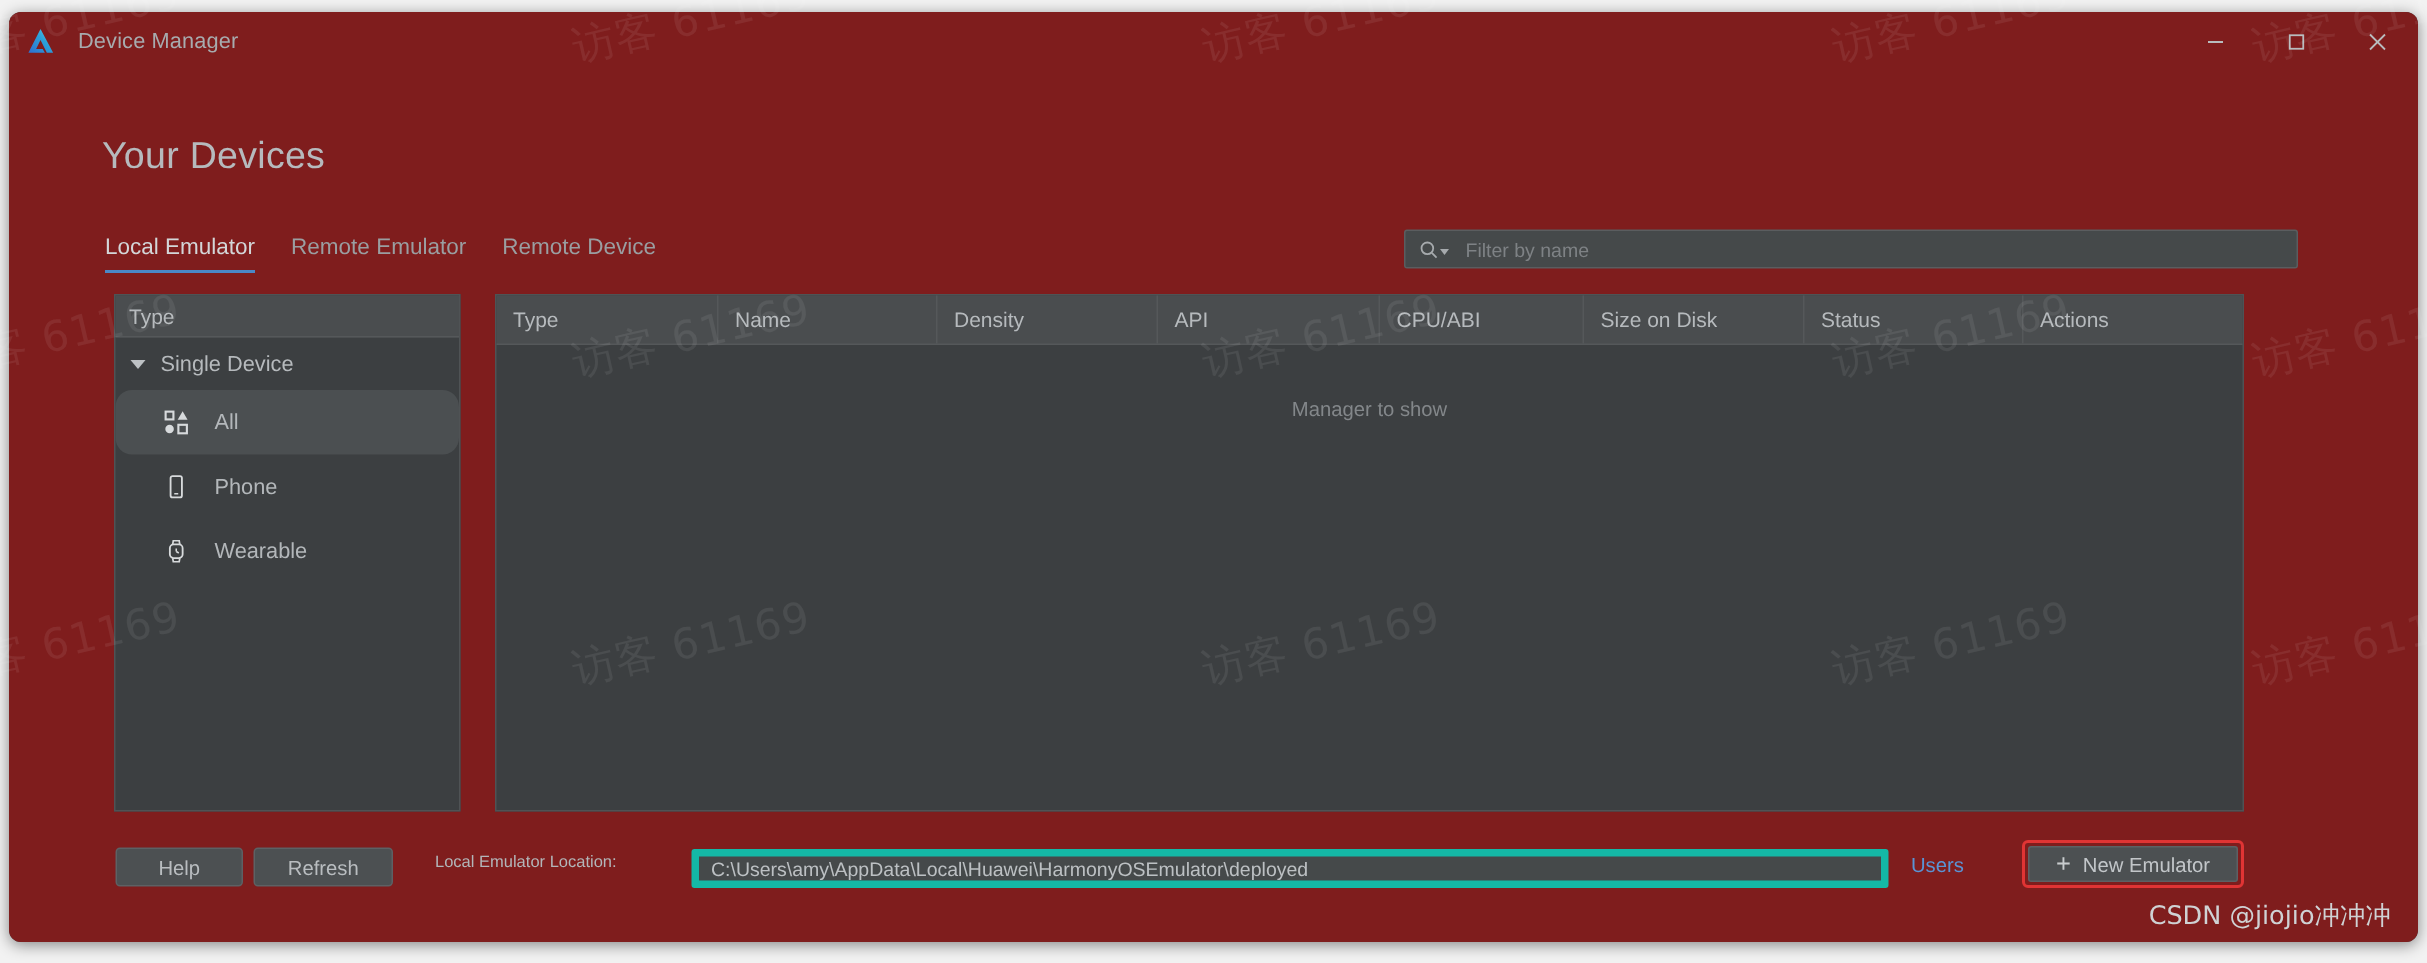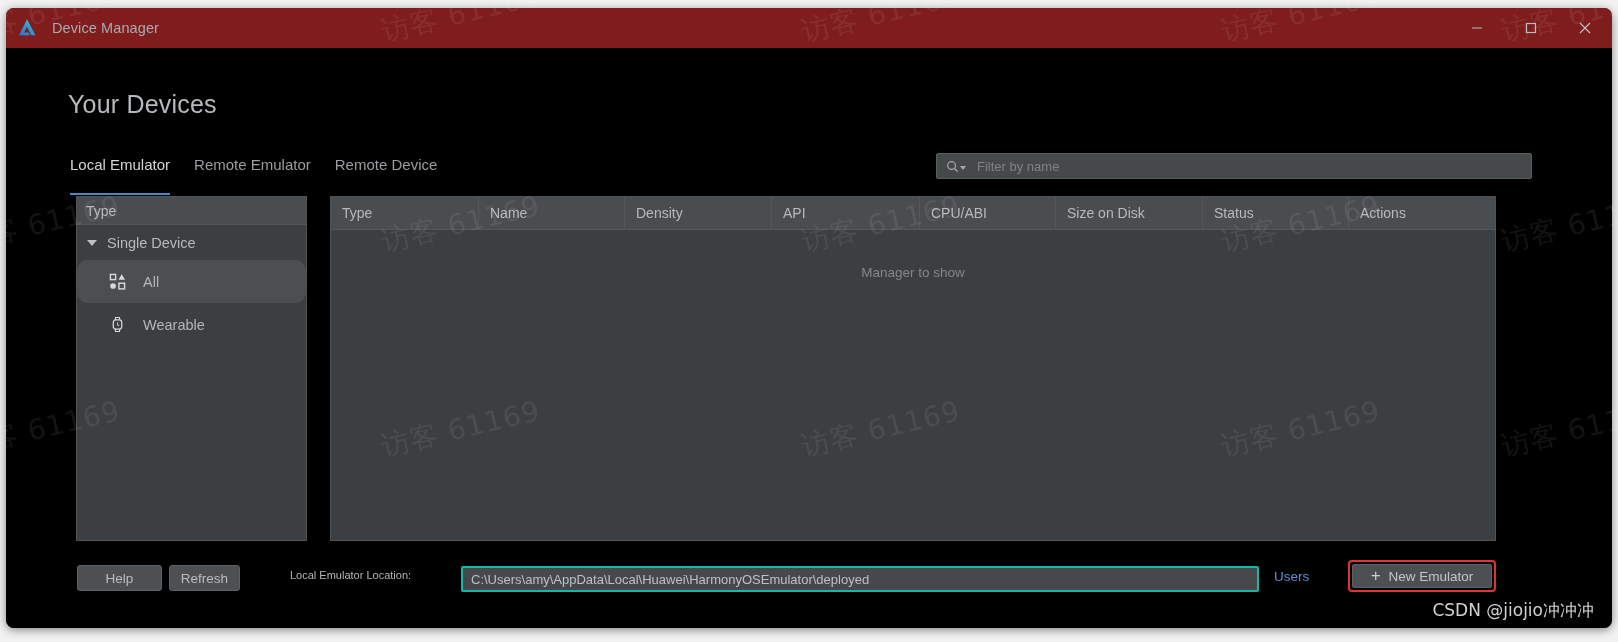--- a/index.html
+++ b/index.html
@@ -72,21 +72,21 @@
   }
   .win-btn svg { display: block; }
 
   
   .content {
     position: absolute;
     left: 0;
     top: 40px;
     width: 100%;
     height: 580px;
-    background: #000000;
+    background: #7f1d1d;
   }
 
   .page-title {
     position: absolute;
     left: 62px;
     top: 42px;
     font-size: 25px;
     color: #b6babd;
     font-weight: normal;
     margin: 0;
@@ -98,21 +98,21 @@
     position: absolute;
     left: 64px;
     top: 108px;
     display: flex;
     align-items: flex-end;
     gap: 24px;
   }
   .tab {
     font-size: 15px;
     color: #9a9ea1;
-    padding-bottom: 20px;
+    padding-bottom: 7px;
     border-bottom: 2px solid transparent;
     white-space: nowrap;
   }
   .tab.active {
     color: #d3d6d8;
     border-bottom-color: #4a88c7;
   }
 
   
   .search-box {
@@ -277,37 +277,37 @@
   .btn-help {
     position: absolute;
     left: 71px;
     top: 517px;
     width: 85px;
   }
   .btn-refresh {
     position: absolute;
     left: 163px;
     top: 517px;
-    width: 71px;
+    width: 93px;
   }
   .loc-label {
     position: absolute;
     left: 284px;
     top: 521px;
     font-size: 11px;
     color: #b2b6b9;
   }
   .loc-field {
     position: absolute;
     left: 455px;
     top: 518px;
     width: 798px;
     height: 26px;
     background: #45494a;
-    border: 2px solid #14b8a6;
+    border: 5px solid #14b8a6;
     border-radius: 2px;
     display: flex;
     align-items: center;
     box-sizing: border-box;
   }
   .loc-field span {
     margin-left: 8px;
     font-size: 13px;
     color: #bcc0c3;
     white-space: nowrap;
@@ -449,20 +449,29 @@
             <svg width="17" height="17" viewBox="0 0 18 18">
               <rect x="1.5" y="1.5" width="5.5" height="5.5" fill="none" stroke="currentColor" stroke-width="1.5"></rect>
               <path d="M13.5 1.2 L17 7.2 L10 7.2 Z" fill="currentColor"></path>
               <circle cx="4.3" cy="13.8" r="3" fill="currentColor"></circle>
               <rect x="10.5" y="10.8" width="6" height="6" fill="none" stroke="currentColor" stroke-width="1.5"></rect>
             </svg>
           </span>
           <span class="t-label">All</span>
         </div>
 
+        <div class="type-item">
+          <span class="t-icon">
+            <svg width="17" height="17" viewBox="0 0 18 18">
+              <rect x="5" y="1.5" width="8" height="15" rx="1.4" fill="none" stroke="currentColor" stroke-width="1.3"></rect>
+              <line x1="7.6" y1="14" x2="10.4" y2="14" stroke="currentColor" stroke-width="1.1"></line>
+            </svg>
+          </span>
+          <span class="t-label">Phone</span>
+        </div>
 
 
         <div class="type-item">
           <span class="t-icon">
             <svg width="17" height="17" viewBox="0 0 18 18">
               <rect x="4.5" y="4.2" width="9" height="9.6" rx="2.6" fill="none" stroke="currentColor" stroke-width="1.3"></rect>
               <path d="M6.5 4.2 L6.9 1.6 L11.1 1.6 L11.5 4.2" fill="none" stroke="currentColor" stroke-width="1.2"></path>
               <path d="M6.5 13.8 L6.9 16.4 L11.1 16.4 L11.5 13.8" fill="none" stroke="currentColor" stroke-width="1.2"></path>
               <line x1="9" y1="7" x2="9" y2="9.2" stroke="currentColor" stroke-width="1.1"></line>
               <line x1="9" y1="9.2" x2="10.8" y2="10.2" stroke="currentColor" stroke-width="1.1"></line>

